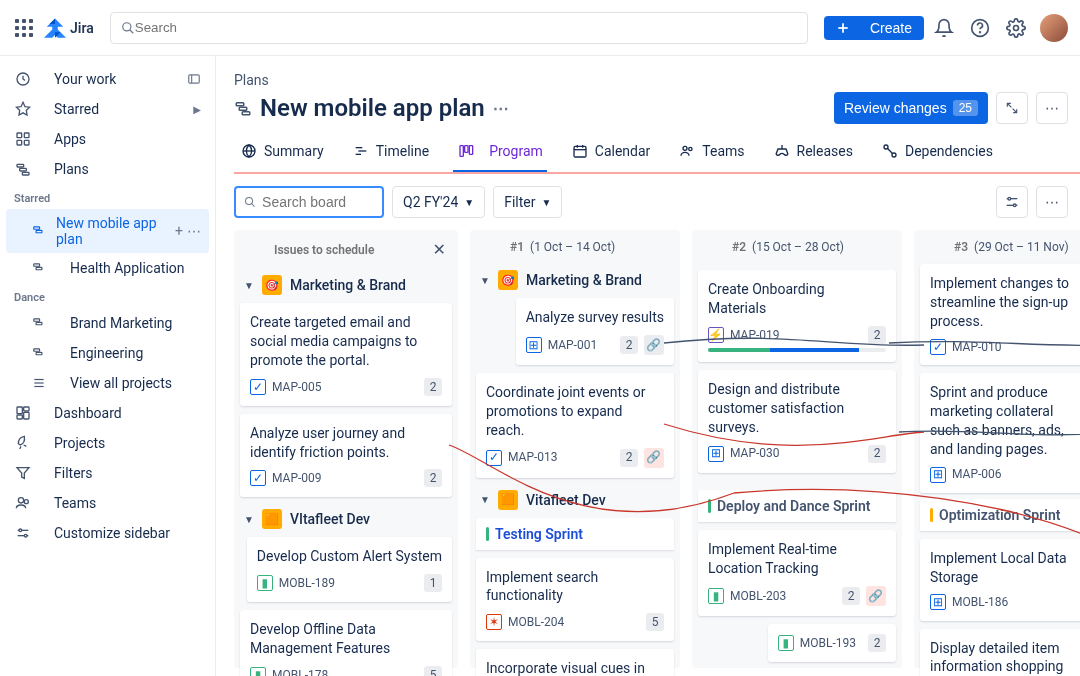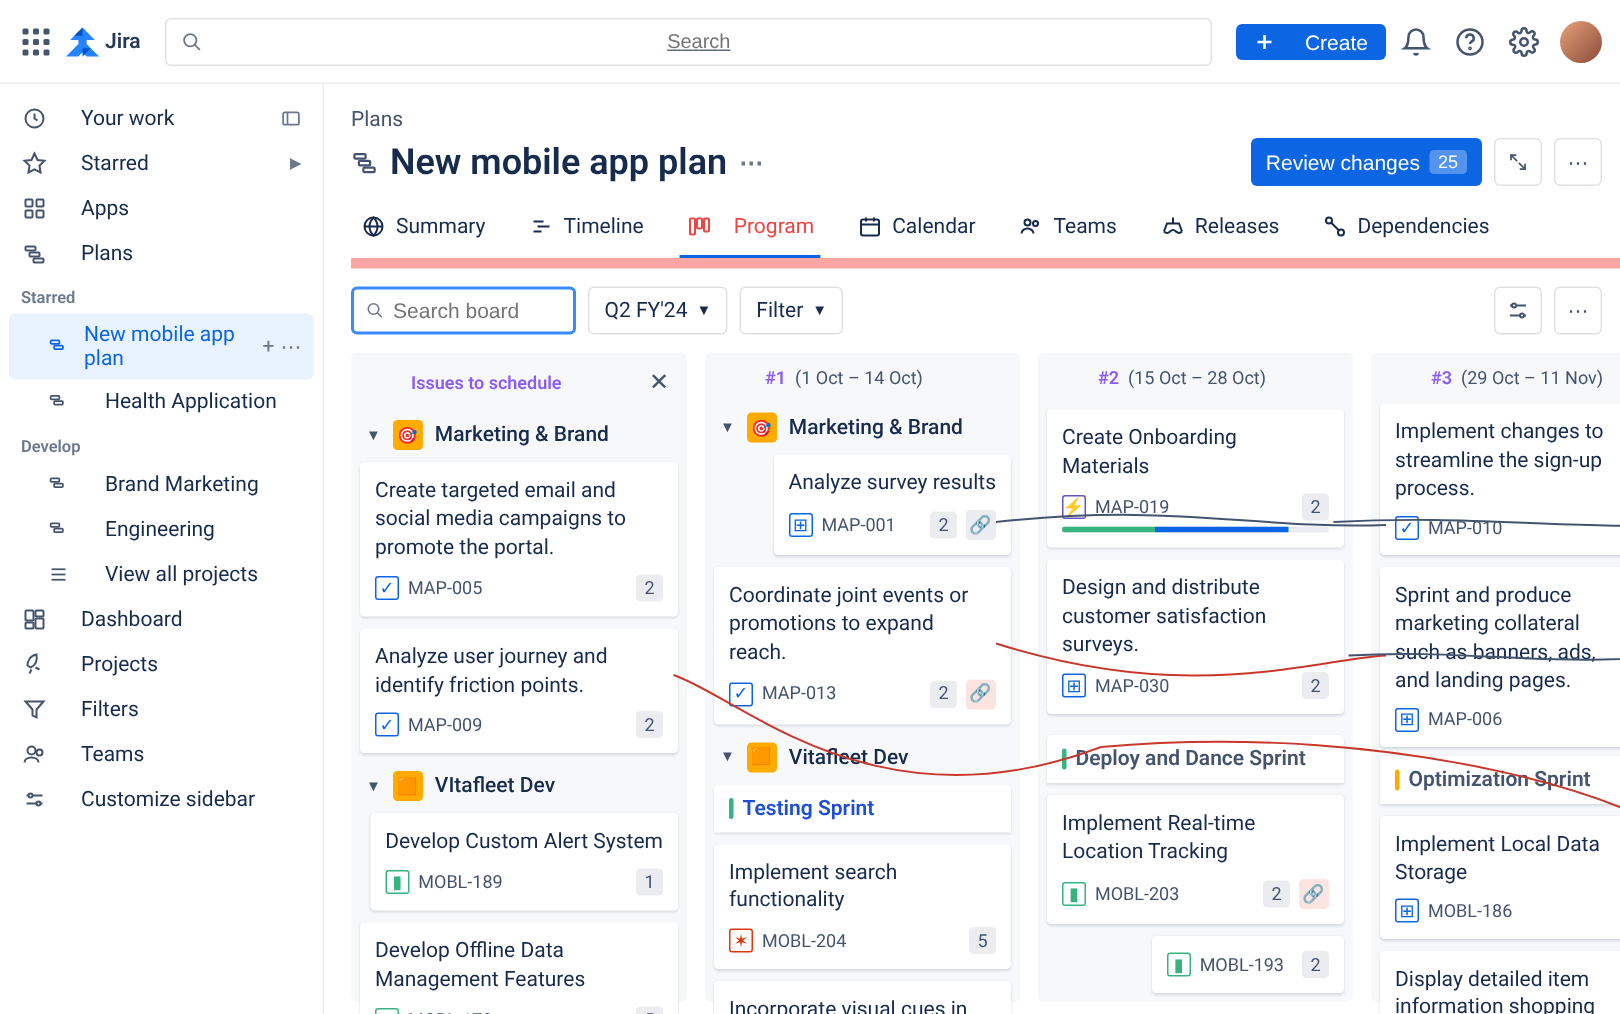--- a/index.html
+++ b/index.html
@@ -5,21 +5,21 @@
 * { box-sizing: border-box; margin: 0; padding: 0; }
 body { font-family: -apple-system, BlinkMacSystemFont, "Segoe UI", Roboto, sans-serif; font-size: 14px; color: #172B4D; background: #fff; overflow: hidden; }
 .app { display: flex; flex-direction: column; height: 676px; width: 1080px; }
 
 
 .topbar { display: flex; align-items: center; height: 56px; padding: 0 12px; gap: 8px; border-bottom: 1px solid #ebecf0; }
 .app-switcher { width: 24px; height: 24px; display: flex; align-items: center; justify-content: center; cursor: pointer; }
 .jira-logo { display: flex; align-items: center; gap: 4px; font-weight: 600; color: #253858; }
 .jira-mark svg { width: 22px; height: 22px; }
 .search-box { flex: 1; display: flex; align-items: center; height: 32px; border: 1px solid #dfe1e6; border-radius: 4px; padding: 0 10px; color: #6b778c; margin: 0 8px; }
-.search-box input { border: none; outline: none; flex: 1; text-align: center; color: #5e6c84; background: transparent; text-decoration: underline; }
+.search-box input { border: none; outline: none; flex: 1; color: #5e6c84; background: transparent; }
 .create-btn { background: #0C66E4; color: #fff; border: none; height: 24px; padding: 0 12px; border-radius: 4px; display: flex; align-items: center; gap: 20px; font-size: 14px; cursor: pointer; }
 .topbar-icons { display: flex; align-items: center; gap: 12px; margin-left: auto; }
 .icon-btn { width: 24px; height: 24px; display: flex; align-items: center; justify-content: center; cursor: pointer; color: #44546F; }
 .avatar { width: 28px; height: 28px; border-radius: 50%; background: linear-gradient(135deg, #e6a27a, #8b4a3a); }
 
 
 .main { display: flex; flex: 1; overflow: hidden; }
 
 
 .sidebar { width: 216px; border-right: 1px solid #ebecf0; padding: 8px 6px; overflow-y: auto; font-size: 14px; }
@@ -38,39 +38,39 @@
 .content { flex: 1; display: flex; flex-direction: column; overflow: hidden; padding-left: 18px; padding-top: 12px; }
 .breadcrumb { font-size: 14px; color: #44546F; padding: 4px 0 2px; }
 .title-row { display: flex; align-items: center; gap: 8px; padding: 2px 0 10px; }
 .plan-title { font-size: 24px; font-weight: 600; display: flex; align-items: center; gap: 8px; }
 .title-row .right { margin-left: auto; display: flex; align-items: center; gap: 8px; padding-right: 12px; }
 .review-btn { background: #0C66E4; color: #fff; border: none; height: 32px; padding: 0 10px; border-radius: 4px; display: flex; align-items: center; gap: 6px; font-size: 14px; cursor: pointer; }
 .badge-count { background: rgba(255,255,255,0.3); padding: 1px 6px; border-radius: 3px; font-size: 12px; }
 .sq-btn { width: 32px; height: 32px; border: 1px solid #dfe1e6; border-radius: 4px; display: flex; align-items: center; justify-content: center; cursor: pointer; color: #44546F; }
 
 
-.tabs { display: flex; gap: 20px; border-bottom: 7px solid #fca5a5; padding: 0 2px; text-align: center; }
+.tabs { display: flex; gap: 20px; border-bottom: 2px solid #fca5a5; padding: 0 2px; text-align: center; }
 .tab { display: flex; align-items: center; gap: 6px; padding: 8px 4px 10px; color: #172B4D; font-size: 14px; cursor: pointer; border-bottom: 2px solid transparent; }
-.tab.active { color: #ef4444; border-bottom-color: #0C66E4; gap: 14px; }
+.tab.active { color: #6d28d9; border-bottom-color: #0C66E4; gap: 14px; }
 .tab .side-icon { color: inherit; }
 
 
 .toolbar { display: flex; align-items: center; gap: 8px; padding: 12px 0; }
 .searchboard { display: flex; align-items: center; gap: 6px; border: 2px solid #388BFF; border-radius: 4px; height: 32px; padding: 0 8px; color: #6b778c; width: 150px; }
 .searchboard input { border: none; outline: none; width: 100%; font-size: 14px; }
 .dropdown { height: 32px; border: 1px solid #dfe1e6; border-radius: 4px; padding: 0 10px; display: flex; align-items: center; gap: 6px; font-size: 14px; cursor: pointer; }
 .toolbar .right { margin-left: auto; display: flex; gap: 8px; padding-right: 12px; }
 
 
 .board { flex: 1; display: flex; gap: 12px; overflow: hidden; padding-bottom: 8px; }
 .col { background: #F7F8F9; border-radius: 4px; display: flex; flex-direction: column; flex-shrink: 0; }
 .col.schedule { width: 224px; }
 .col.sprint { width: 210px; }
 .col-header { display: flex; align-items: center; padding: 10px 12px; font-size: 12px; color: #44546F; gap: 6px; }
-.col-header b { color: #8b5cf6; font-weight: 600; padding-left: 28px; }
+.col-header b { color: #737373; font-weight: 600; padding-left: 28px; }
 .col-header .close { margin-left: auto; cursor: pointer; font-size: 16px; }
 .swimlane { display: flex; align-items: center; gap: 8px; padding: 6px 10px 8px; font-size: 14px; font-weight: 500; color: #172B4D; }
 .swimlane .chev { font-size: 10px; color: #44546F; cursor: pointer; }
 .swimlane .proj-ico { width: 20px; height: 20px; border-radius: 3px; background: #FFAB00; display: flex; align-items: center; justify-content: center; font-size: 11px; }
 .cards { display: flex; flex-direction: column; gap: 8px; padding: 0 6px 6px; align-items: flex-end; }
 .card { background: #fff; border-radius: 3px; padding: 10px; box-shadow: 0 1px 2px rgba(9,30,66,0.15); font-size: 14px; line-height: 1.35; }
 .card-title { margin-bottom: 8px; color: #172B4D; }
 .card-footer { display: flex; align-items: center; gap: 6px; font-size: 12px; color: #44546F; }
 .card-footer .spacer { flex: 1; }
 .issue-ico { width: 16px; height: 16px; border-radius: 2px; display: flex; align-items: center; justify-content: center; flex-shrink: 0; }
@@ -229,21 +229,21 @@
         </div>
         <div class="side-item">
           <span class="side-icon">
               <svg width="14" height="14" viewBox="0 0 24 24" fill="none" stroke="currentColor" stroke-width="2">
                 <rect x="3" y="5" width="10" height="4" rx="1"></rect>
                 <rect x="7" y="11" width="10" height="4" rx="1"></rect>
               </svg>
             </span>
           <span>Health Application</span>
         </div>
-        <div class="side-section-label">Develop</div>
+        <div class="side-section-label">Dance</div>
         <div class="side-item">
           <span class="side-icon">
               <svg width="14" height="14" viewBox="0 0 24 24" fill="none" stroke="currentColor" stroke-width="2">
                 <rect x="3" y="5" width="10" height="4" rx="1"></rect>
                 <rect x="7" y="11" width="10" height="4" rx="1"></rect>
               </svg>
             </span>
           <span>Brand Marketing</span>
         </div>
         <div class="side-item">

